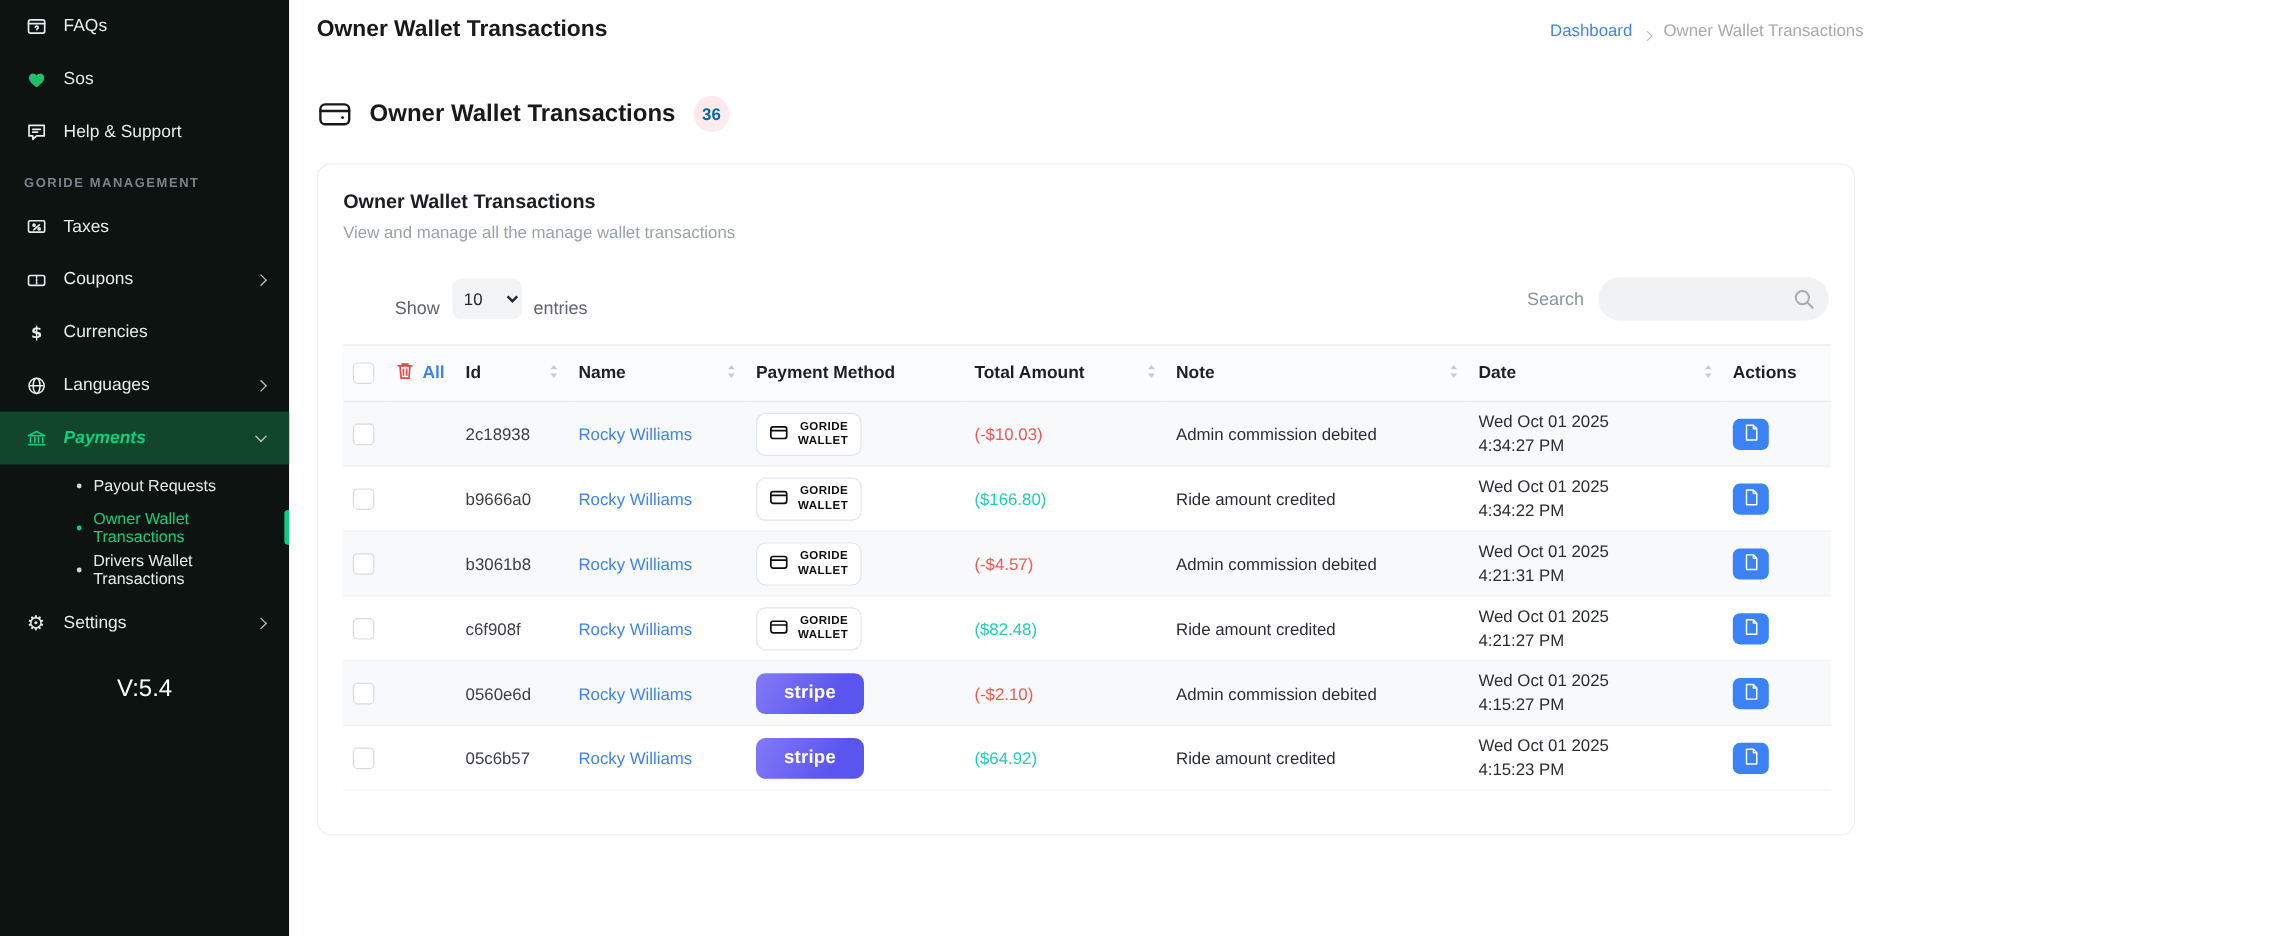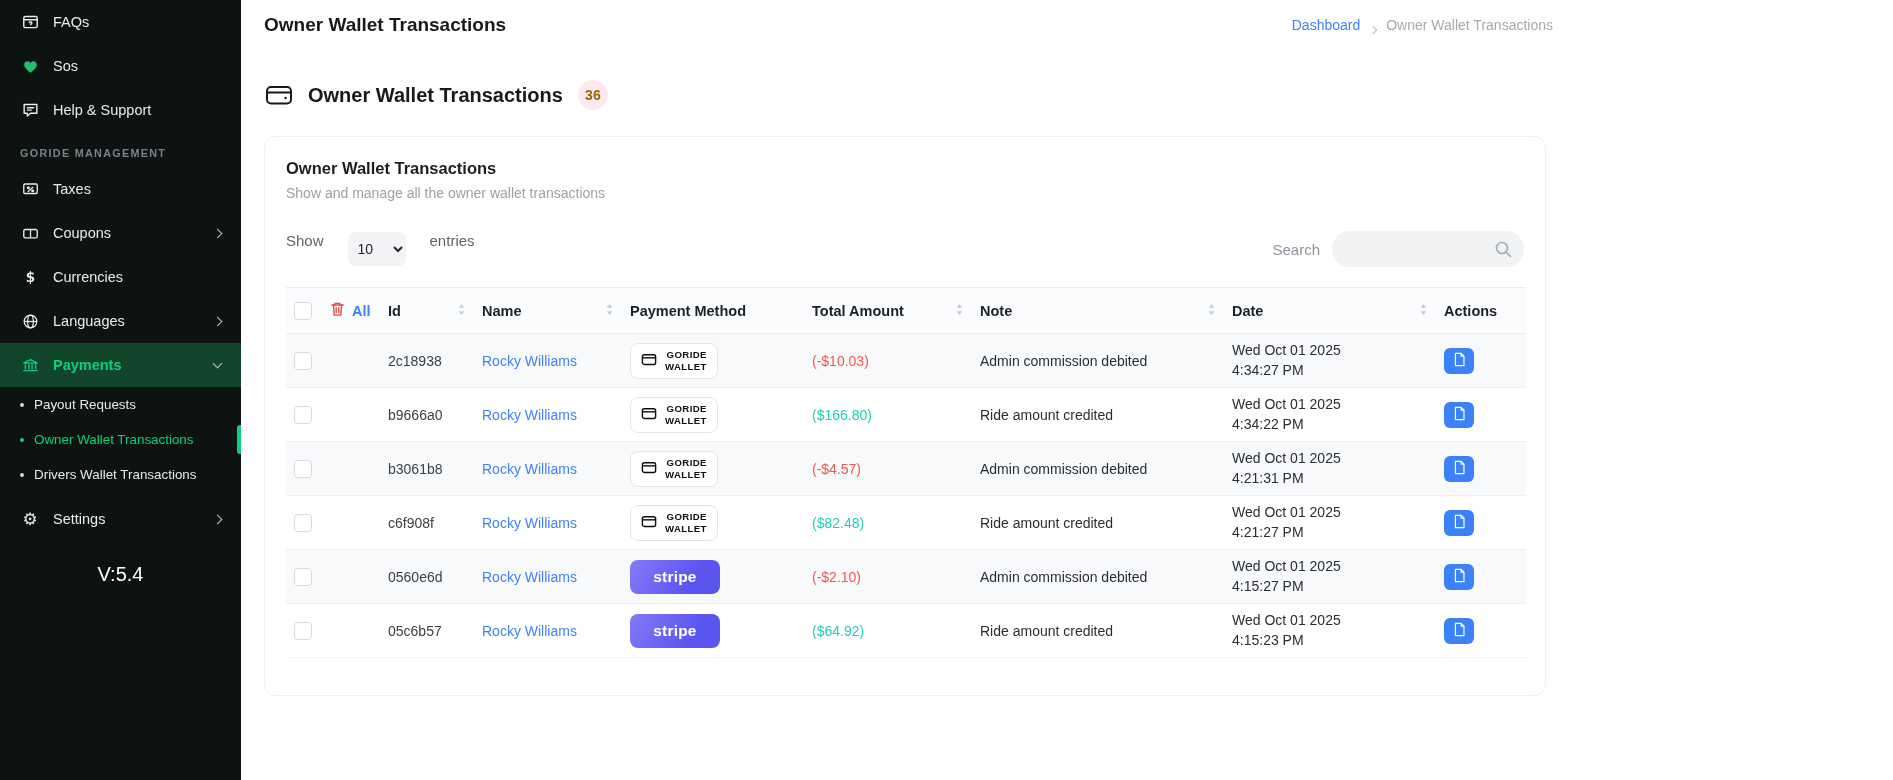--- a/index.html
+++ b/index.html
@@ -12,52 +12,52 @@
   .s-item { height:44px; display:flex; align-items:center; padding:0 16px 0 20px; gap:13px;
     font-size:14.5px; color:#e9ebee; cursor:pointer; position:relative; }
   .s-item .lbl { flex:1; }
   .icn { width:20px; min-width:20px; height:20px; display:flex; align-items:center; justify-content:center; }
   .glyph { font-size:17px; color:#e4e7ea; line-height:1; }
   .s-section { height:35px; display:flex; align-items:flex-end; padding:0 0 8px 20px; font-size:10.8px;
     font-weight:700; letter-spacing:1.3px; color:#79828b; }
   .chev { width:7px; height:7px; border-right:1.8px solid #bfc5cb; border-bottom:1.8px solid #bfc5cb;
     transform:rotate(-45deg); margin-right:4px; }
   .chev.down { transform:rotate(45deg); margin-top:-3px; }
-  .s-item.active { background:#12462b; color:#0ad17d; }
+  .s-item.active { background:#12462b; color:#0ad17d;font-style:italic; }
   .s-item.active .lbl { color:#0ad17d; font-weight:600; }
-  .s-sub { height:35px; display:flex; align-items:center; padding:0 16px 0 20px; gap:10px;
+  .s-sub { height:35px; display:flex; align-items:center; padding:0 16px 0 64px; gap:10px;
     font-size:13.4px; color:#e6e9ec; cursor:pointer; position:relative; }
   .dot { width:4px; height:4px; border-radius:50%; background:#d4d8dd; }
   .s-sub.active { color:#0ad17d; }
   .s-sub.active .dot { background:#0ad17d; }
   .s-sub.active .active-bar { position:absolute; right:0; top:3px; bottom:3px; width:4px;
     background:#0ad17d; border-radius:3px 0 0 3px; }
   .version { margin-top:22px; text-align:center; font-size:20px; font-weight:400; color:#ffffff; }
 
   
   .main { width:1325px; background:#ffffff; }
   .topbar { display:flex; justify-content:space-between; align-items:center; padding:13px 13px 13px 23px; height:50px; }
   .topbar-title { font-size:19px; font-weight:700; color:#17191d; }
   .breadcrumb { display:flex; align-items:flex-end; gap:10px; font-size:14px; }
   .crumb-home { color:#3d83f7; text-decoration:none; cursor:pointer; }
   .crumb-chev { width:6px; height:6px; border-right:1.6px solid #b4bac1; border-bottom:1.6px solid #b4bac1; transform:rotate(-45deg); }
   .crumb-current { color:#a4aab2; }
 
   .page-head { display:flex; align-items:center; gap:15px; margin:30px 0 0 24px; height:30px; }
   .page-head-title { font-size:20px; font-weight:700; color:#17191d; }
-  .count-badge { min-width:30px; height:30px; border-radius:50%; background:#fdeaec; color:#a16207;
+  .count-badge { min-width:30px; height:30px; border-radius:50%; background:#fdeaec; color:#0369a1;
     display:flex; align-items:center; justify-content:center; font-size:14px; font-weight:600; padding:0 6px; }
 
   .card { margin:26px 20px 0 23px; border:1px solid #edf0f3; border-radius:12px; background:#ffffff;
     padding:22px 21px; height:560px; }
   .card-title { font-size:16.5px; font-weight:700; color:#1c1e22; }
   .card-subtitle { margin-top:7px; font-size:14px; color:#9aa1a9; }
 
   .controls { margin-top:30px; display:flex; justify-content:space-between; align-items:center; }
-  .show-wrap { display:flex; align-items:flex-start; gap:24px; font-size:15px; color:#5d646d; }
+  .show-wrap { display:flex; align-items:flex-end; gap:10px; font-size:15px; color:#5d646d;margin-left:43px; }
   .page-size { width:58px; height:34px; border:none; background:#f2f3f5; border-radius:8px;
     font-size:14px; color:#24272c; padding:0 6px; font-family:inherit; }
   .search-wrap { display:flex; align-items:center; gap:12px; }
   .search-label { font-size:15px; color:#8d949c; }
   .search-pill { width:192px; height:36px; background:#f1f2f4; border-radius:18px; position:relative; }
   .search-input { position:absolute; inset:0; background:transparent; border:none; outline:none;
     padding:0 36px 0 16px; font-size:14px; color:#33373d; font-family:inherit; }
   .search-ic { position:absolute; right:11px; top:8px; }
 
   
@@ -227,21 +227,21 @@
             <path d="M2 9.5h24"></path>
             <circle cx="20.5" cy="15" r="1.2" fill="#17191d" stroke="none"></circle>
           </svg>
       </span>
       <span class="page-head-title">Owner Wallet Transactions</span>
       <span class="count-badge">36</span>
     </div>
 
     <div class="card">
       <div class="card-title">Owner Wallet Transactions</div>
-      <div class="card-subtitle">Show and manage all the owner wallet transactions</div>
+      <div class="card-subtitle">View and manage all the manage wallet transactions</div>
 
       <div class="controls">
         <div class="show-wrap">
           <span>Show</span>
           <select class="page-size">
             <option>10</option>
           </select>
           <span>entries</span>
         </div>
         <div class="search-wrap">

